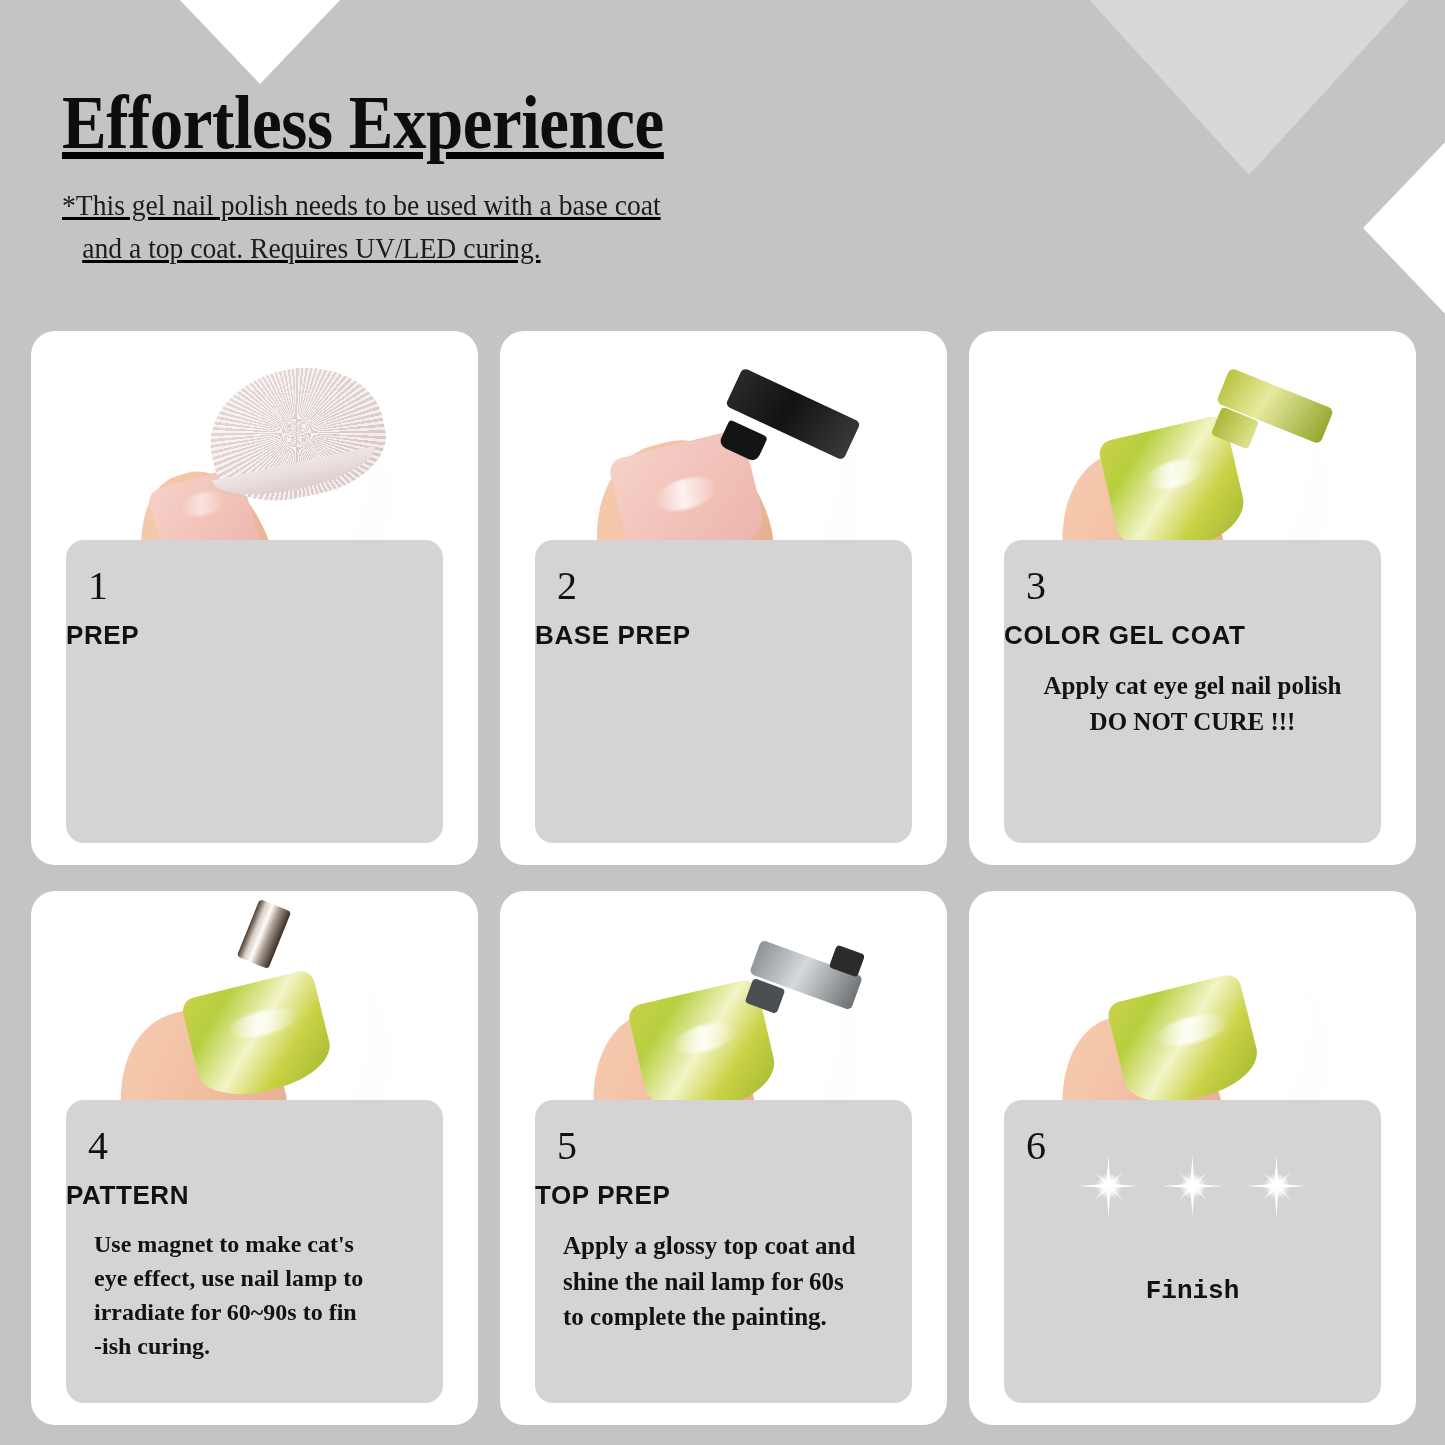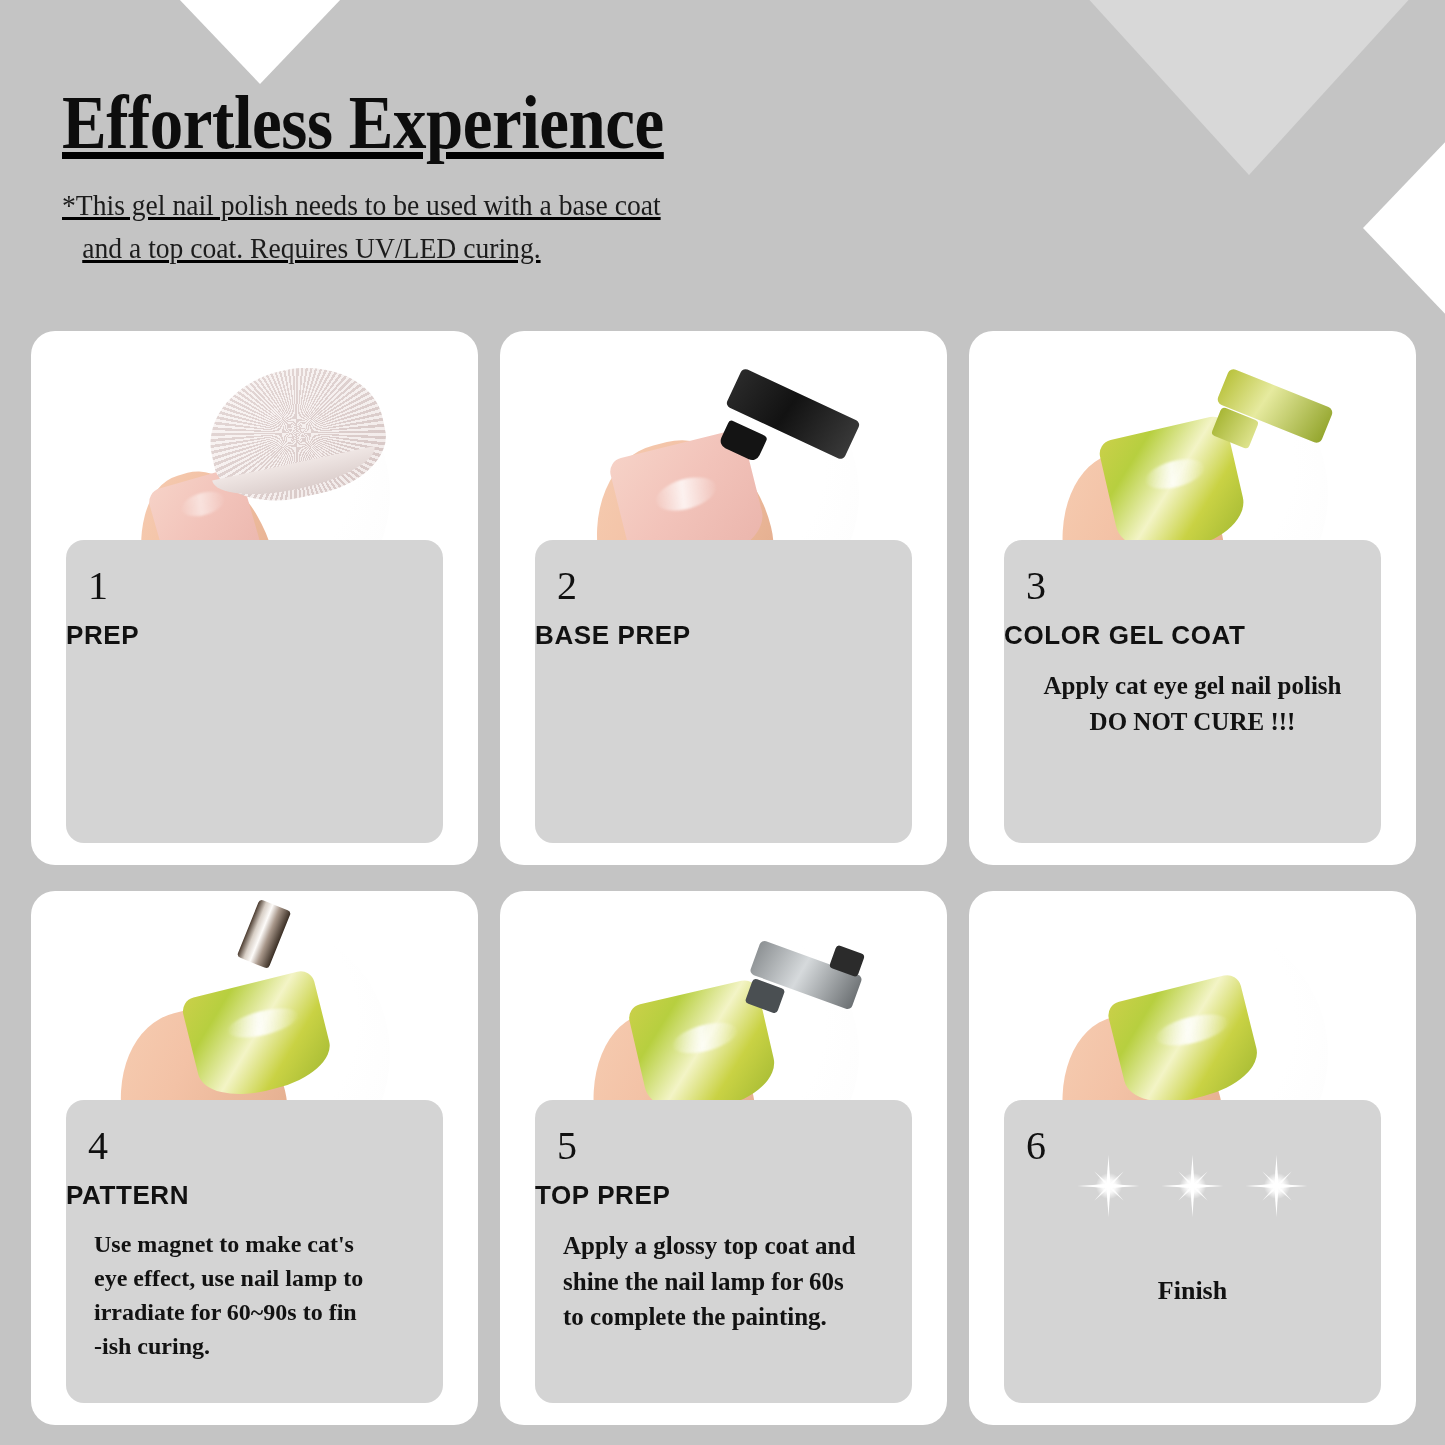--- a/index.html
+++ b/index.html
@@ -153,21 +153,21 @@
     color: #121212;
     white-space: pre-line;
   }
   .step-body.centered { text-align: center; left: 14px; right: 14px; }
 
   .finish-body {
     position: absolute;
     left: 0; right: 0;
     top: 176px;
     text-align: center;
-    font-family: Liberation Serif, serif;
+    font-family: Liberation Mono, monospace;
     font-size: 26px;
     font-weight: 700;
     color: #121212;
   }
 
   
   .sparkles {
     position: absolute;
     left: 0; right: 0;
     top: 46px;

